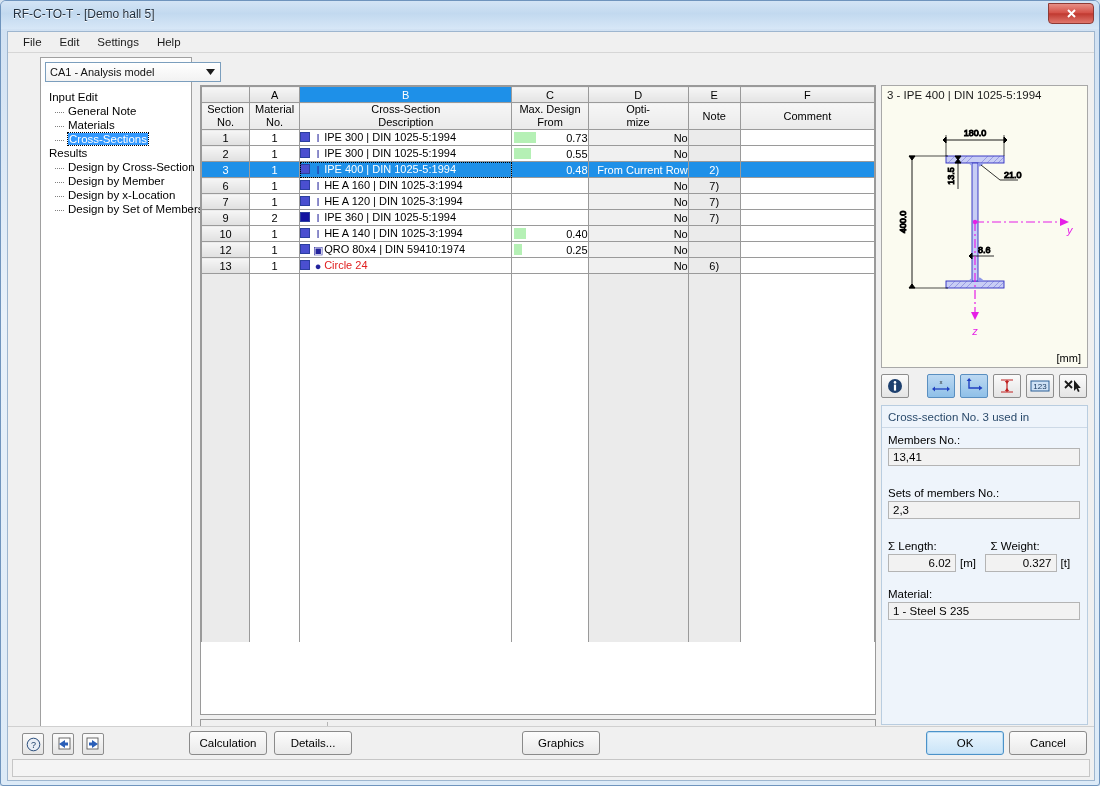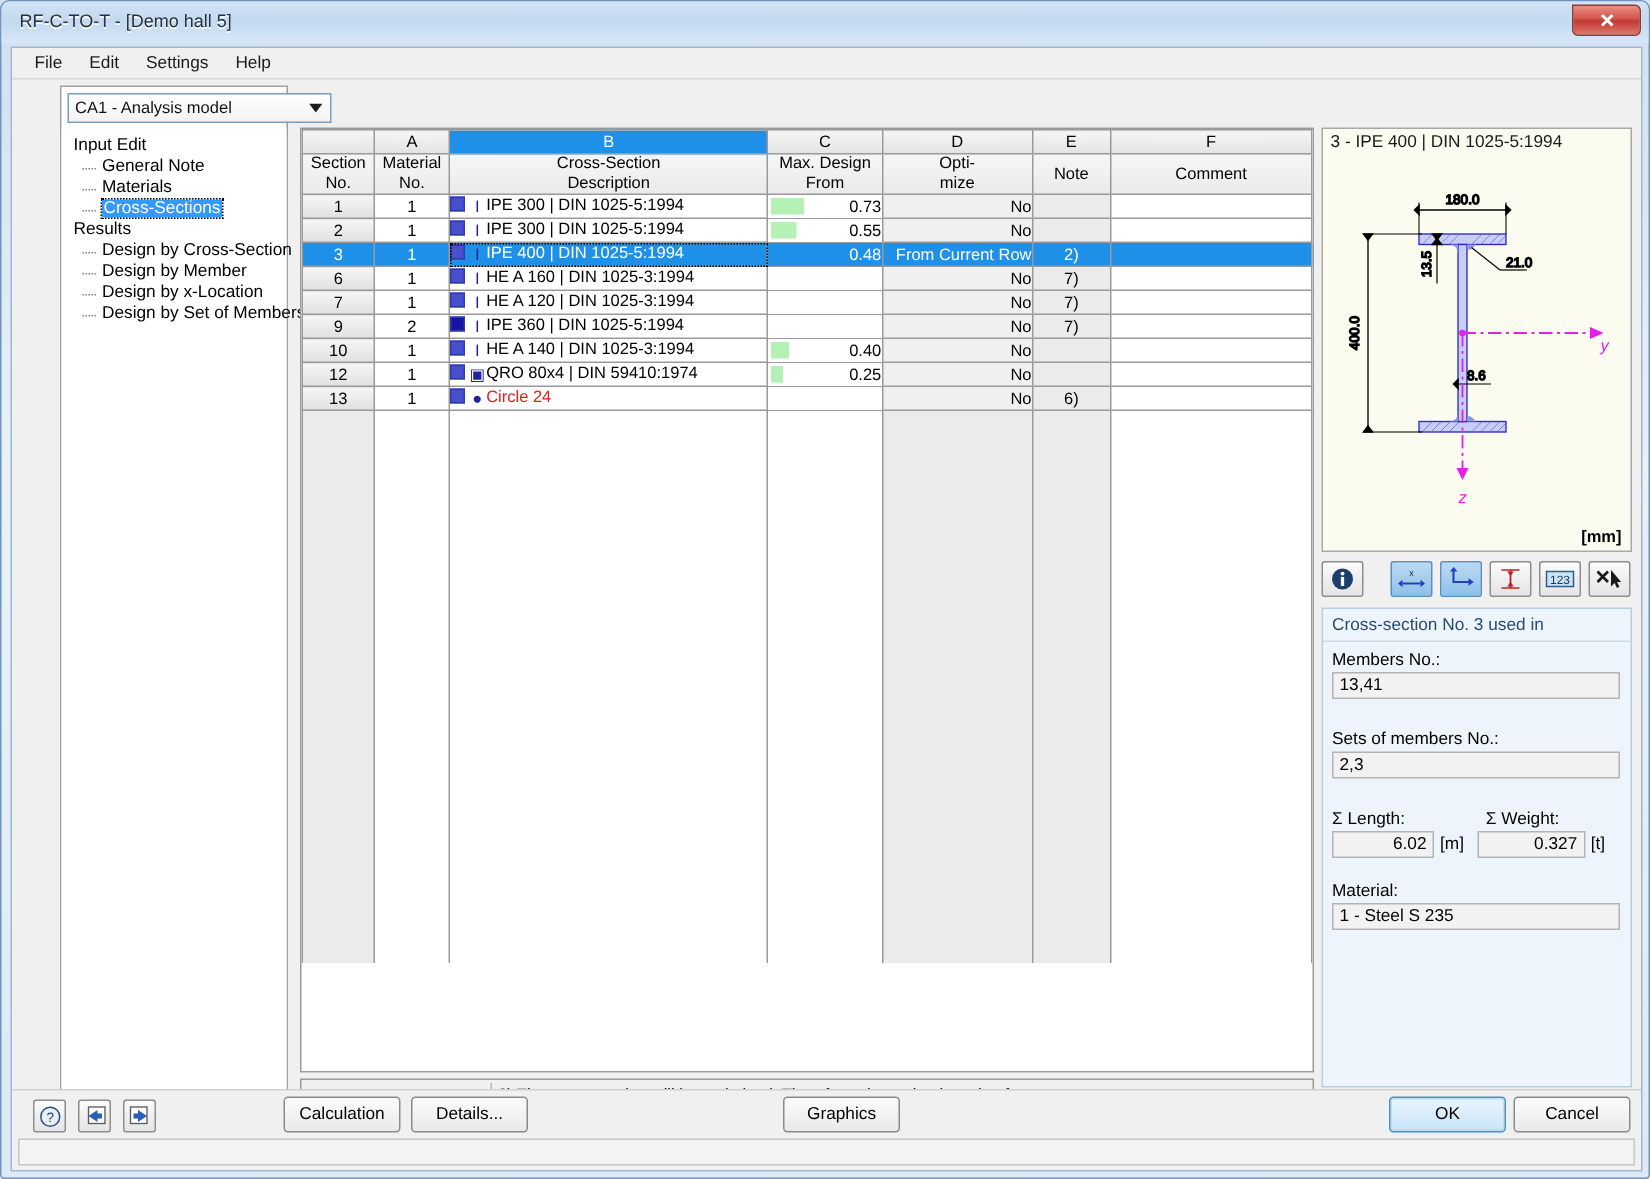--- a/index.html
+++ b/index.html
@@ -237,21 +237,21 @@
     background: #fbfbf0;
     border: 1px solid #a8a8a8;
     position: relative;
   }
   #cs-title {
     position: absolute; left: 5px; top: 3px;
     font-size: 11.5px; color: #1a1a1a;
   }
   #cs-unit {
     position: absolute; right: 6px; bottom: 3px;
-    font-size: 11px; color: #000; font-weight: bold; margin-left: 16px;
+    font-size: 11px; color: #000; font-weight: normal; margin-left: 16px;
   }
   #cs-toolbar {
     margin-top: 5px;
     width: 207px; height: 26px;
     display: flex; align-items: center; gap: 5px;
   }
   .tb-btn {
     width: 28px; height: 24px;
     background: linear-gradient(to bottom,#fbfbfb,#e4e4e4);
     border: 1px solid #8d8d8d; border-radius: 2px;

